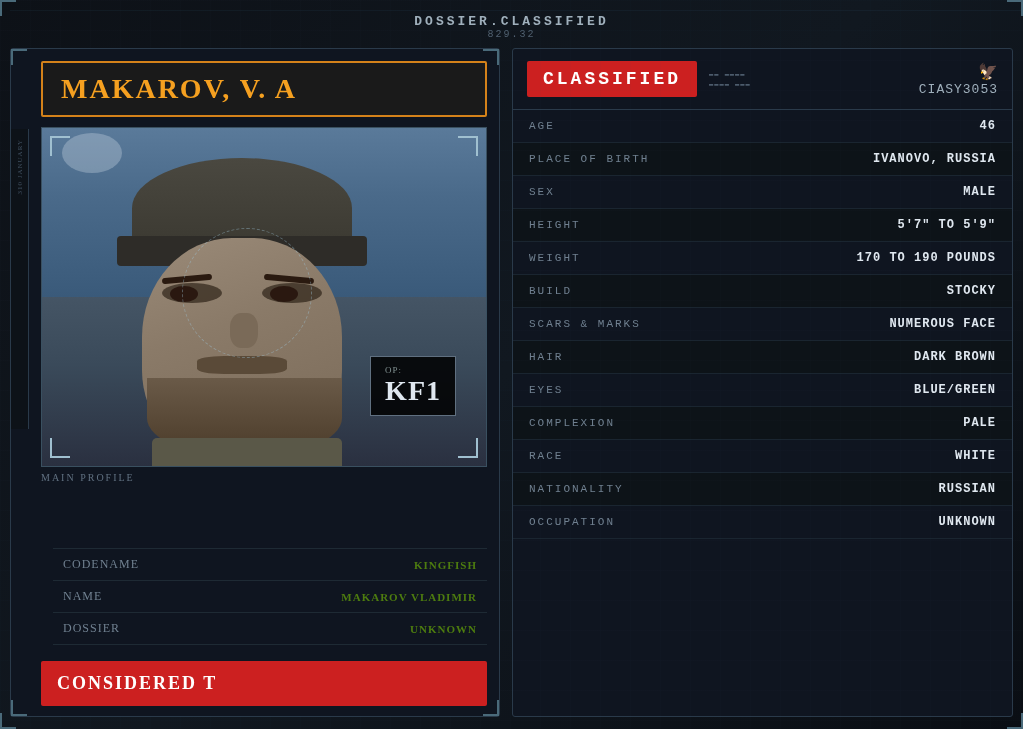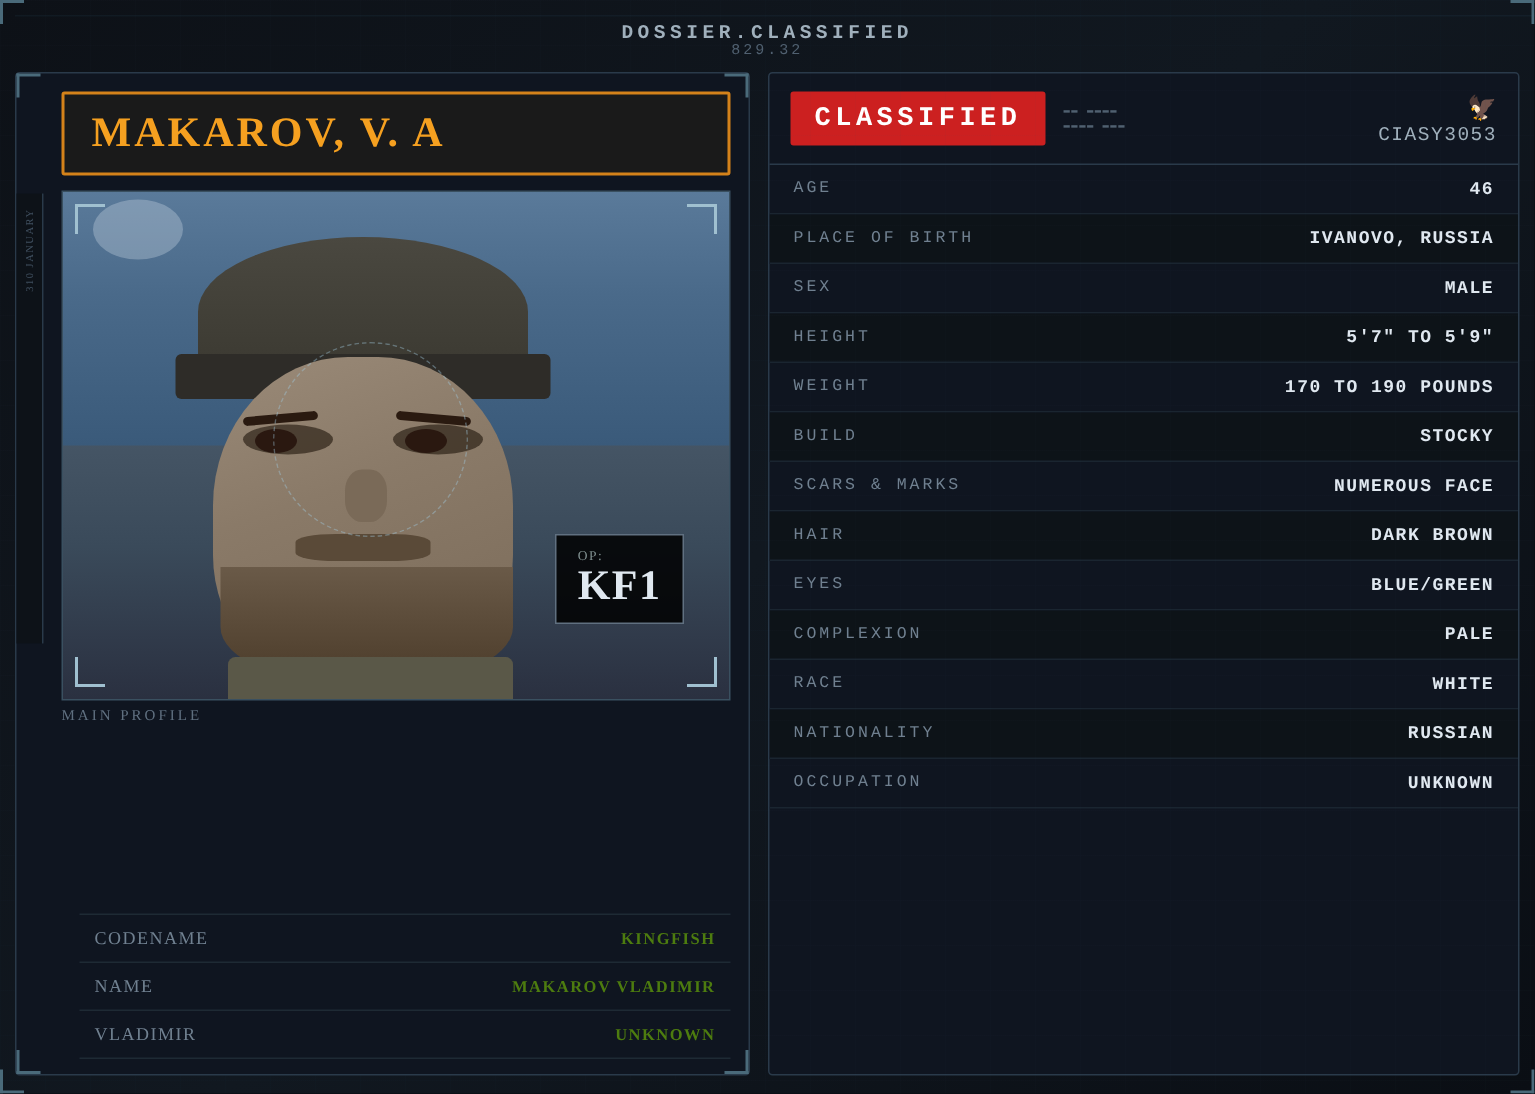--- a/index.html
+++ b/index.html
@@ -436,25 +436,28 @@
       <div class="info-section" style="margin-left: 30px;">
         <div class="info-row">
           <span class="info-label">CODENAME</span>
           <span class="info-value">KINGFISH</span>
         </div>
         <div class="info-row">
           <span class="info-label">NAME</span>
           <span class="info-value">MAKAROV VLADIMIR</span>
         </div>
         <div class="info-row">
-          <span class="info-label">VLADIMIR</span>
+          <span class="info-label">DOSSIER</span>
           <span class="info-value">UNKNOWN</span>
         </div>
       </div>
 
+      <div class="considered-banner" style="margin-left: 30px;">
+        <span class="considered-text">CONSIDERED T</span>
+      </div>
     </div>
 
     <div class="right-panel">
       <div class="corner-tl"></div>
       <div class="corner-tr"></div>
       <div class="corner-bl"></div>
       <div class="corner-br"></div>
 
       <div class="classified-header">
         <div class="classified-badge">

